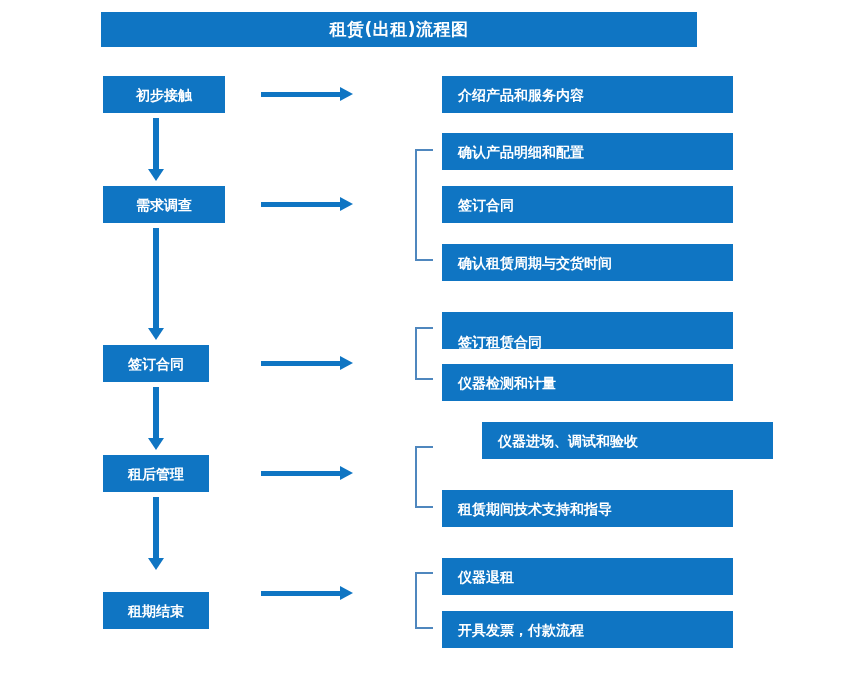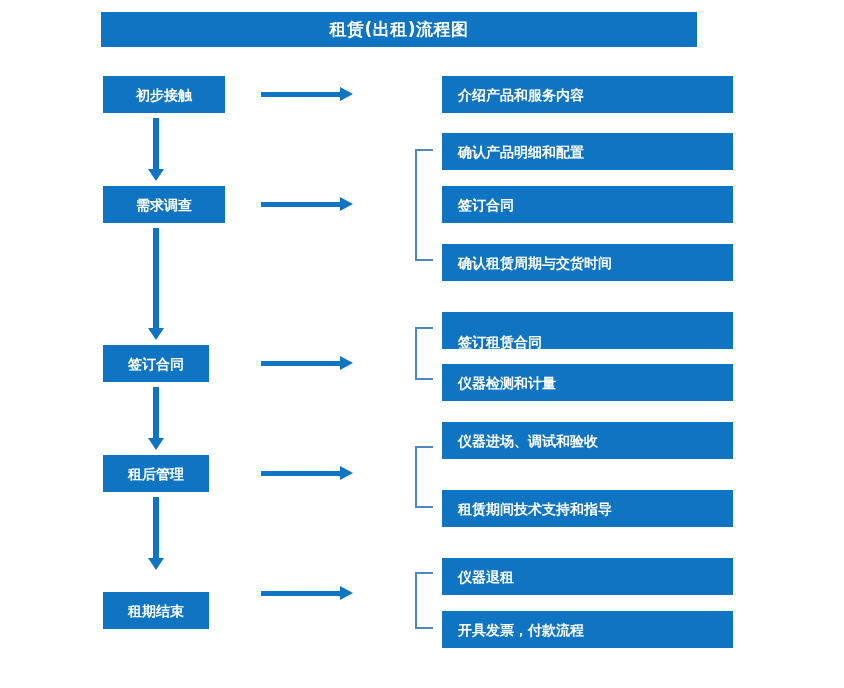--- a/index.html
+++ b/index.html
@@ -225,21 +225,21 @@
   </div>
 
   <div class="pbox detail-box" style="top:312px;align-items:flex-end;">
     <span class="pbox-text">签订租赁合同</span>
   </div>
 
   <div class="pbox detail-box" style="top:364px;">
     <span class="pbox-text">仪器检测和计量</span>
   </div>
 
-  <div class="pbox detail-box" style="top:422px;">
+  <div class="pbox detail-box" style="top:422px;margin-left:40px;">
     <span class="pbox-text">仪器进场、调试和验收</span>
   </div>
 
   <div class="pbox detail-box" style="top:558px;">
     <span class="pbox-text">仪器退租</span>
   </div>
 
   <div class="pbox detail-box" style="top:490px;">
     <span class="pbox-text">租赁期间技术支持和指导</span>
   </div>

